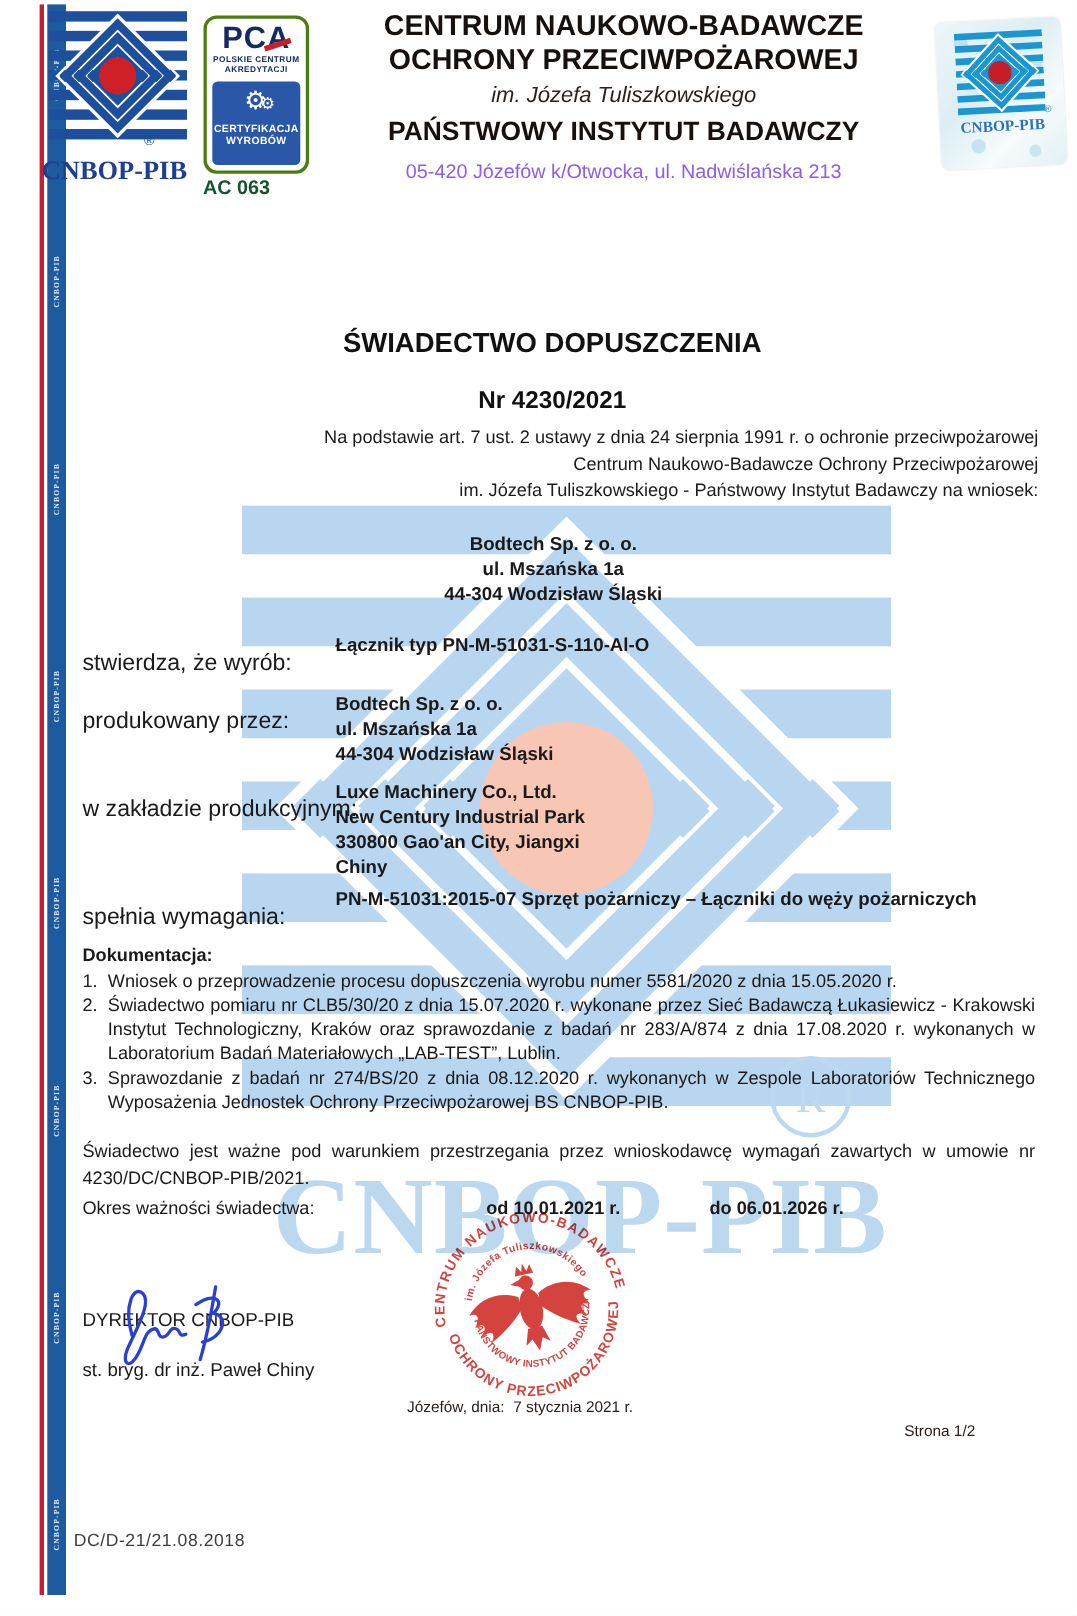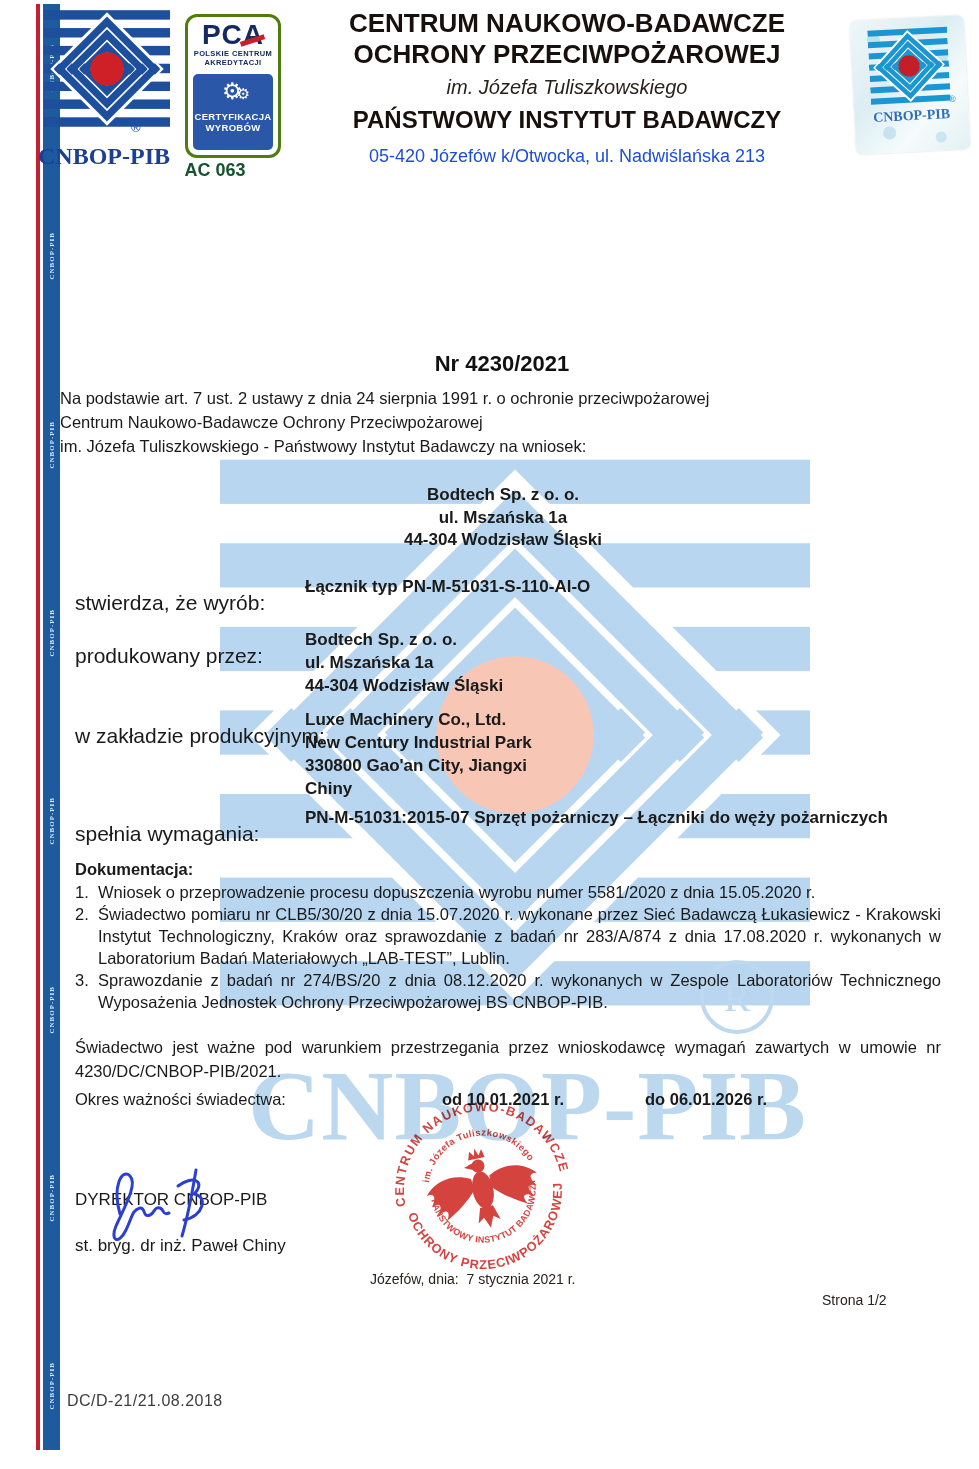--- a/index.html
+++ b/index.html
@@ -39,39 +39,39 @@
   .pca-inner{position:absolute;left:5px;right:5px;top:57px;bottom:5px;background:#2a57a8;border-radius:5px;
     text-align:center;color:#fff;}
   .pca-gears{font-size:23px;line-height:34px;color:#fff;letter-spacing:-6px;}
   .pca-gears .g2{font-size:15px;}
   .pca-box-line{font-size:9.5px;font-weight:bold;line-height:11px;letter-spacing:.3px;}
   .pca-caption{left:167px;top:160px;width:96px;text-align:center;font-weight:bold;font-size:18px;color:#14532d;z-index:2;}
   .header-text{left:307px;top:8px;width:520px;text-align:center;z-index:2;color:#17100d;}
   .org1{font-size:26px;font-weight:bold;line-height:31px;}
   .org3{font-size:20px;font-style:italic;line-height:34px;color:#2a211c;}
   .org4{font-size:24px;font-weight:bold;line-height:32px;}
-  .org-addr{font-size:18px;line-height:40px;color:#1d4ed8;}
+  .org-addr{font-size:18px;line-height:40px;color:#8b5cf6;}
   .hologram{left:853px;top:18px;width:114px;height:134px;transform:rotate(-3deg);z-index:2;border-radius:7px;
     background:
       radial-gradient(circle at 20% 15%, rgba(160,210,230,.55) 0 6px, transparent 7px),
       radial-gradient(circle at 80% 30%, rgba(160,210,230,.5) 0 5px, transparent 6px),
       radial-gradient(circle at 30% 85%, rgba(160,210,230,.5) 0 6px, transparent 7px),
       radial-gradient(circle at 75% 90%, rgba(160,210,230,.45) 0 5px, transparent 6px),
       linear-gradient(135deg,#eef6f8 0%,#dceef3 40%,#f6fbfc 70%,#e2f0f4 100%);
     box-shadow:0 0 2px rgba(0,0,0,.18);}
   .holo-logo{position:absolute;left:17px;top:8px;width:80px;height:80px;color:#1b96d0;--dot:#c41f28;}
   .holo-reg{position:absolute;right:12px;top:78px;font-size:9px;color:#1b96d0;}
   .holo-caption{position:absolute;left:0;top:90px;width:100%;text-align:center;
     font-family:"Liberation Serif",serif;font-weight:bold;font-size:14px;color:#2a6fc0;
     text-shadow:0 0 2px #fff;}
 
   
   .title-main{left:60px;top:298px;width:884px;text-align:center;font-size:25px;font-weight:bold;color:#111;z-index:2;}
   .title-num{left:60px;top:351px;width:884px;text-align:center;font-size:22px;font-weight:bold;color:#111;z-index:2;}
-  .intro{left:60px;top:386px;width:884px;text-align:left;font-size:16.5px;line-height:24px;z-index:2;}
+  .intro{left:60px;top:386px;width:884px;text-align:right;font-size:16.5px;line-height:24px;z-index:2;}
   .applicant{left:60px;top:484px;width:886px;text-align:center;font-size:17px;font-weight:bold;line-height:22.5px;z-index:2;}
   .frow{z-index:2;}
   .flabel{position:absolute;left:75px;top:16px;font-size:21px;white-space:nowrap;}
   .fvalue{position:absolute;left:305px;top:0;font-size:17px;font-weight:bold;line-height:23px;white-space:nowrap;}
   .docs{left:75px;top:858px;width:866px;z-index:2;font-size:16.5px;line-height:22px;}
   .docs-heading{font-weight:bold;margin-bottom:1px;}
   .docitem{display:flex;}
   .dnum{flex:none;width:23px;}
   .dtext{flex:1;text-align:justify;}
   .validity-par{left:75px;top:1036px;width:866px;text-align:justify;font-size:16.5px;line-height:23.5px;z-index:2;}
@@ -168,20 +168,21 @@
   </div>
 
   <div class="hologram abs">
     <svg class="holo-logo" viewBox="0 0 120 120">
         <use href="#sym-cnbop"></use>
       </svg>
     <span class="holo-reg">®</span>
     <div class="holo-caption">CNBOP-PIB</div>
   </div>
 
+  <div class="title-main abs">ŚWIADECTWO DOPUSZCZENIA</div>
   <div class="title-num abs">Nr 4230/2021</div>
 
   <div class="intro abs">
     <div>Na podstawie art. 7 ust. 2 ustawy z dnia 24 sierpnia 1991 r. o ochronie przeciwpożarowej</div>
     <div>Centrum Naukowo-Badawcze Ochrony Przeciwpożarowej</div>
     <div>im. Józefa Tuliszkowskiego - Państwowy Instytut Badawczy na wniosek:</div>
   </div>
 
   <div class="applicant abs">
     <div>Bodtech Sp. z o. o.</div>

